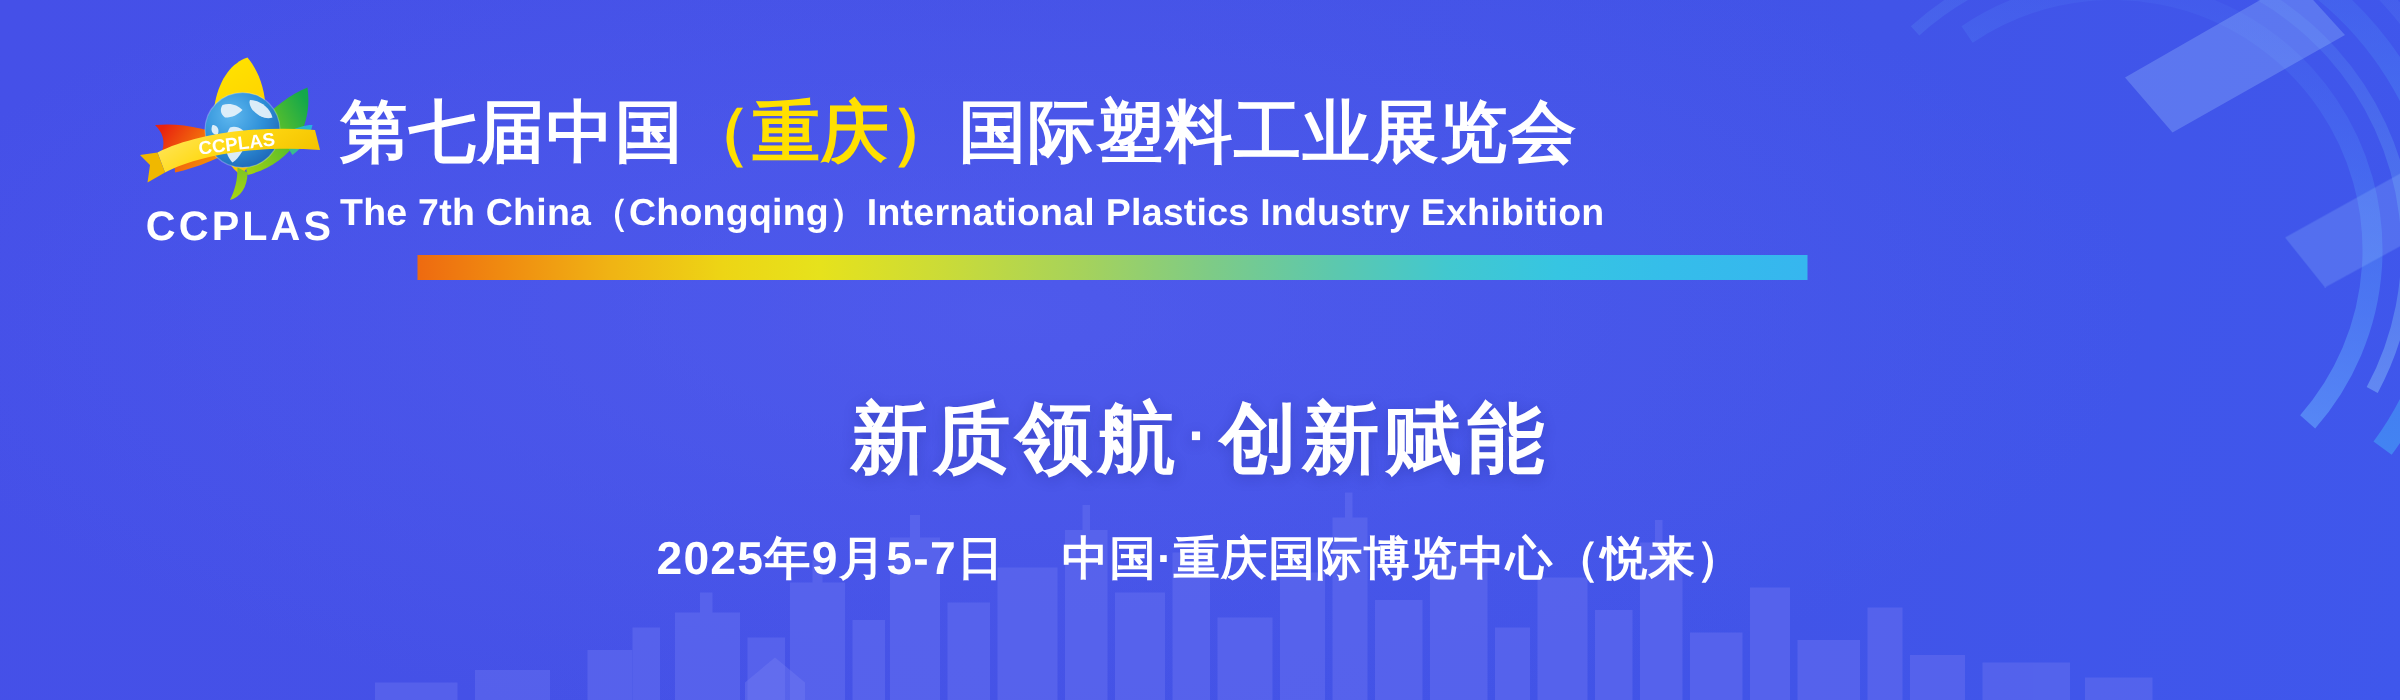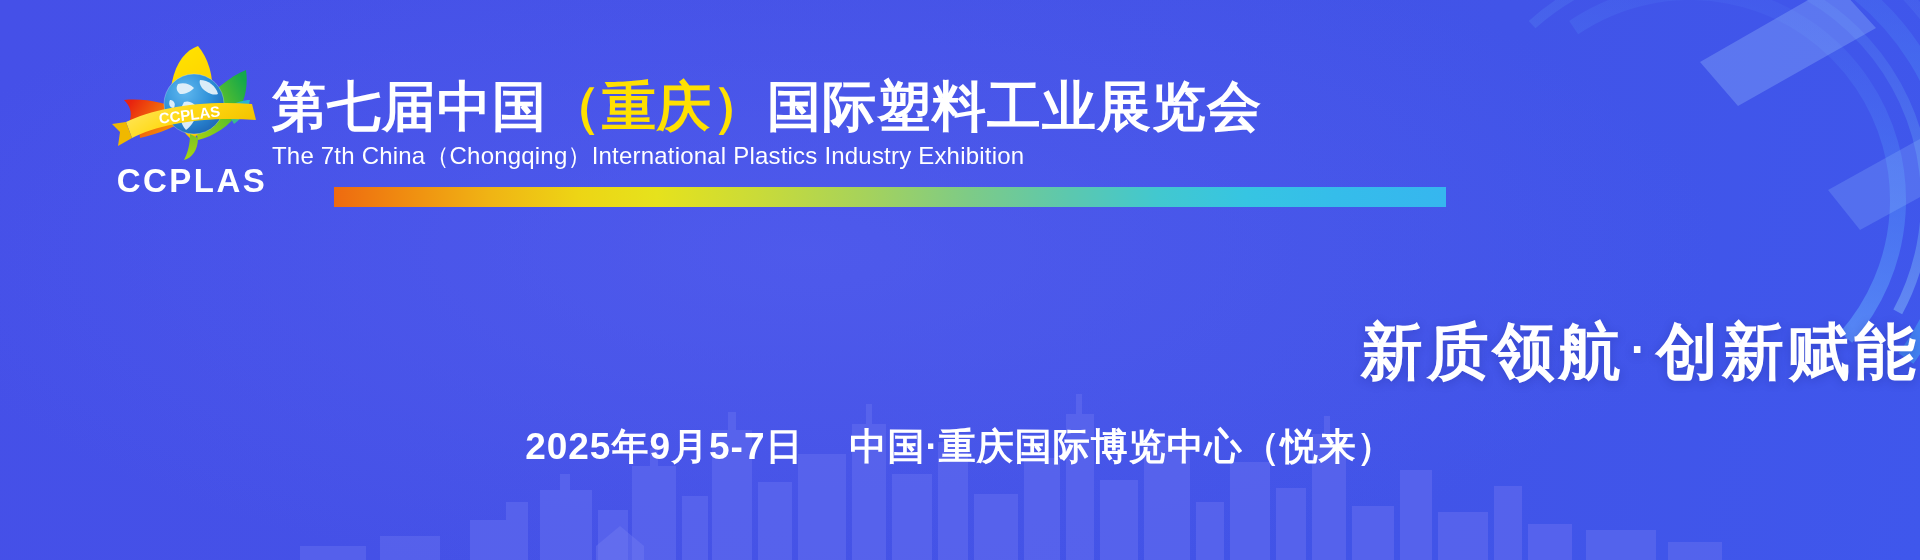--- a/index.html
+++ b/index.html
@@ -87,23 +87,23 @@
     font-weight: bold;
     color: #ffffff;
     line-height: 1.04;
     letter-spacing: 1px;
     white-space: nowrap;
   }
   .title-cn .hl { color: #ffe000; }
   .title-cn .paren { color: #ffe000; font-weight: bold; }
 
   .title-en {
-    margin-top: 9px;
-    font-size: 24px;
-    font-weight: normal;
+    margin-top: 20px;
+    font-size: 30px;
+    font-weight: bold;
     color: #ffffff;
     line-height: 1.1;
     letter-spacing: 0.2px;
     white-space: nowrap;
   }
 
   .rule {
     margin-top: 17px;
     margin-left: 62px;
     width: 1112px;
@@ -123,21 +123,21 @@
        #35bdea 90%,
        #36b6ef 100%);
   }
 
   
   .slogan {
     position: absolute;
     left: 0;
     top: 318px;
     width: 1920px;
-    text-align: right;
+    text-align: center;
     color: #ffffff;
     font-size: 62px;
     font-weight: bold;
     letter-spacing: 4px;
     line-height: 1.1;
     text-shadow: 0 2px 10px rgba(20,28,120,0.25);
   }
   .slogan .dot {
     font-size: 46px;
     vertical-align: 8px;

